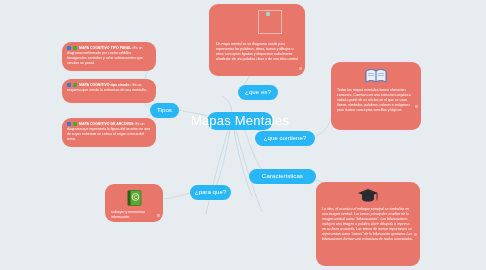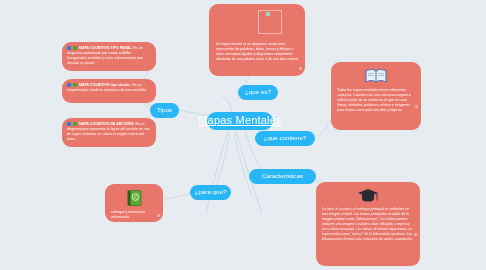--- a/index.html
+++ b/index.html
@@ -20,24 +20,23 @@
     color:#ffffff;
     border-radius:14px;
     display:flex;align-items:center;justify-content:center;
     text-align:center;
     line-height:1.05;
     box-sizing:border-box;
     white-space:nowrap;
   }
   .node.root{
     background:#29b6f6;
-    font-size:11px;
+    font-size:13px;
     border-radius:12px;
     letter-spacing:.2px;
-    text-decoration:underline;
   }
   .node.branch{font-size:6.2px;border-radius:10px;}
 
   
   .card{
     position:absolute;
     background:#e8766b;
     border-radius:9px;
     box-sizing:border-box;
     color:#ffffff;

